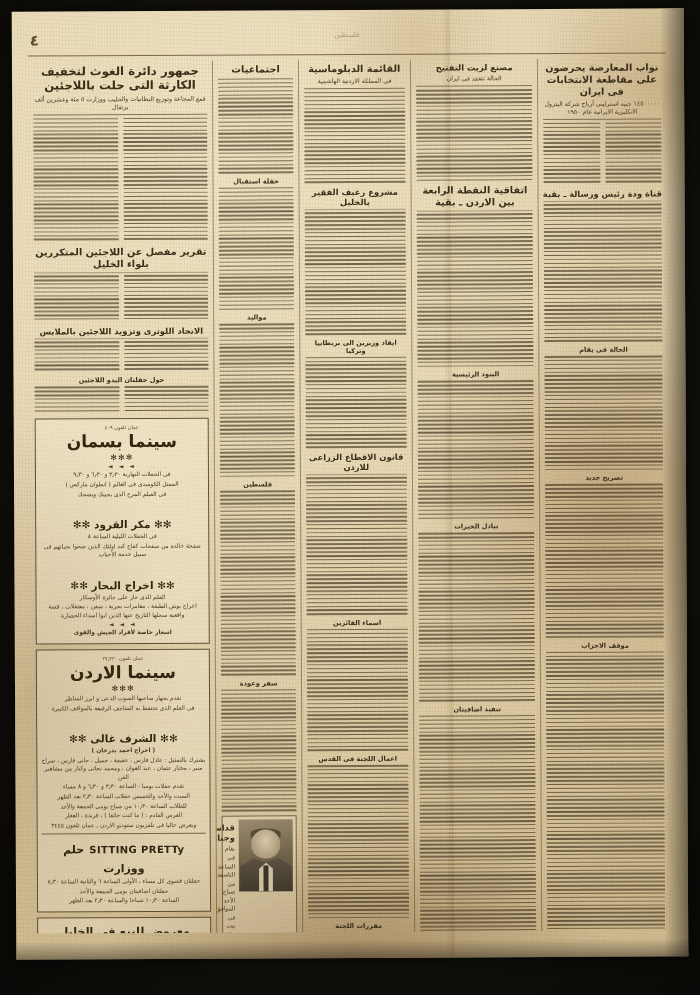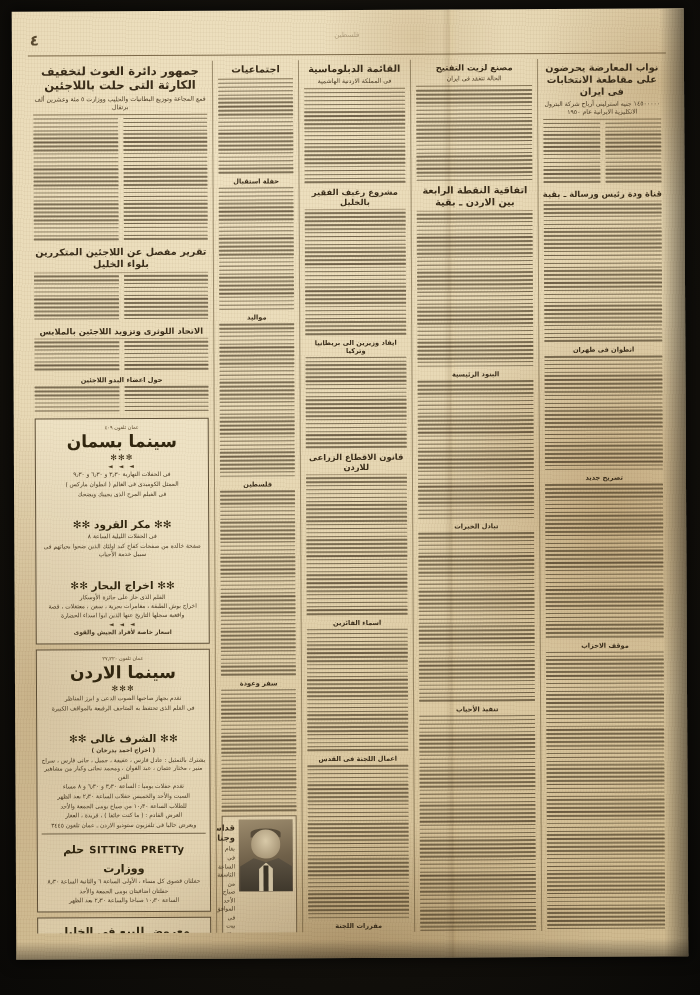--- a/index.html
+++ b/index.html
@@ -304,21 +304,21 @@
               <div class="ln"></div>
             <div class="ln"></div>
               <div class="ln"></div>
               <div class="ln"></div>
               <div class="ln"></div>
             <div class="ln"></div>
               <div class="ln"></div>
               <div class="ln"></div>
               <div class="ln"></div>
           </div>
-          <div class="sub">انطوان فى طهران</div>
+          <div class="sub">الحالة فى يقام</div>
           <div class="body">
             <div class="ln"></div>
               <div class="ln"></div>
               <div class="ln"></div>
               <div class="ln"></div>
             <div class="ln"></div>
               <div class="ln"></div>
               <div class="ln"></div>
               <div class="ln"></div>
             <div class="ln"></div>
@@ -620,21 +620,21 @@
               <div class="ln"></div>
             <div class="ln"></div>
               <div class="ln"></div>
               <div class="ln"></div>
               <div class="ln"></div>
             <div class="ln"></div>
               <div class="ln"></div>
               <div class="ln"></div>
               <div class="ln"></div>
           </div>
-          <div class="sub">تنفيذ الأحباب</div>
+          <div class="sub">تنفيذ اضافيتان</div>
           <div class="body">
             <div class="ln"></div>
               <div class="ln"></div>
               <div class="ln"></div>
               <div class="ln"></div>
             <div class="ln"></div>
               <div class="ln"></div>
               <div class="ln"></div>
               <div class="ln"></div>
             <div class="ln"></div>
@@ -1253,21 +1253,21 @@
                   <div class="ln"></div>
                   <div class="ln"></div>
                   <div class="ln"></div>
                 <div class="ln"></div>
                   <div class="ln"></div>
                   <div class="ln"></div>
                   <div class="ln"></div>
               </div>
             </div>
           </div>
-          <div class="sub">حول اعضاء البدو اللاجئين</div>
+          <div class="sub">حول حفلتان البدو اللاجئين</div>
           <div class="body">
             <div class="subcol2">
               <div>
                 <div class="ln"></div>
                   <div class="ln"></div>
                   <div class="ln"></div>
                   <div class="ln"></div>
                 <div class="ln"></div>
                   <div class="ln"></div>
                   <div class="ln"></div>

